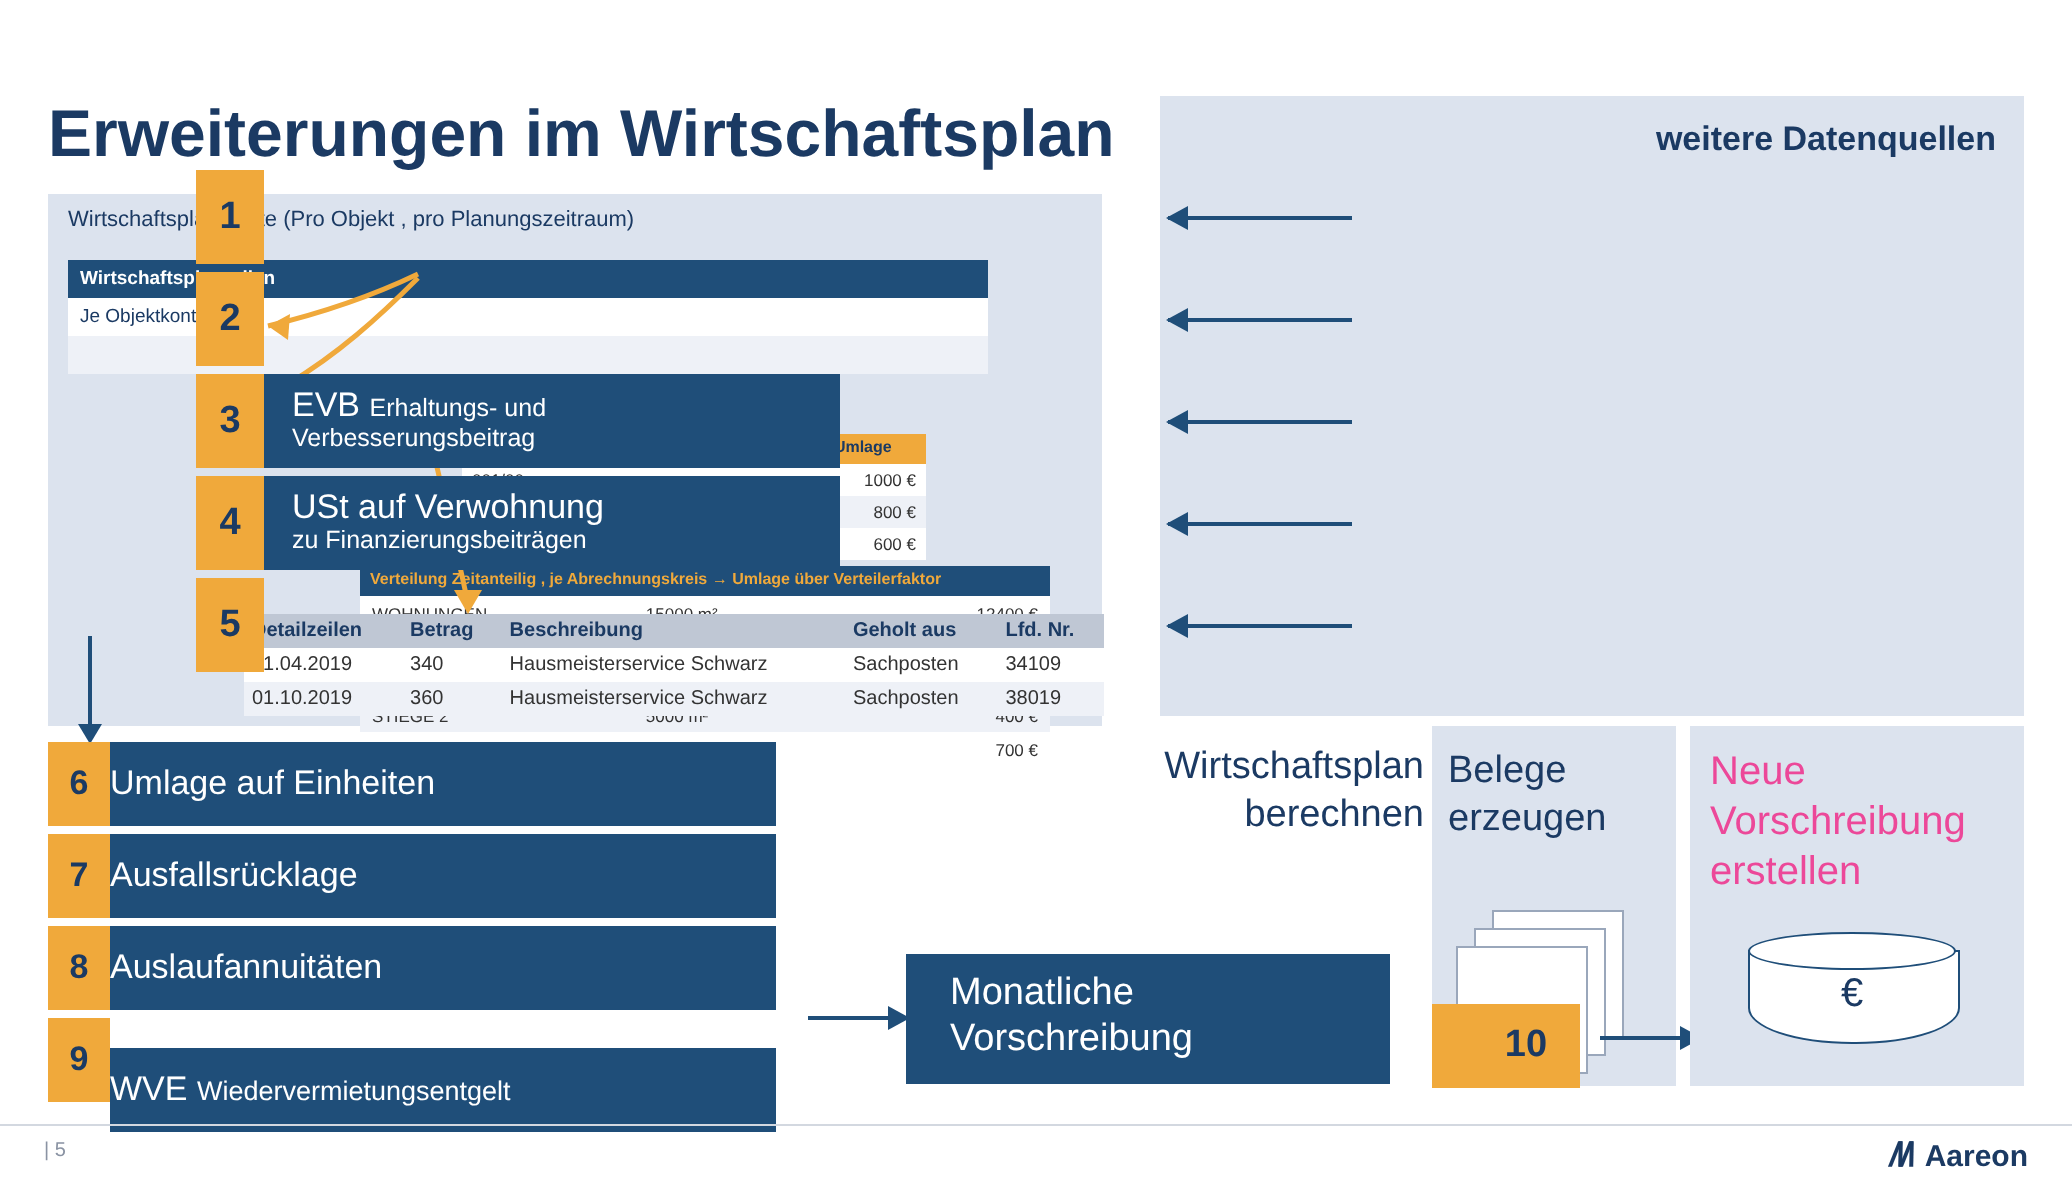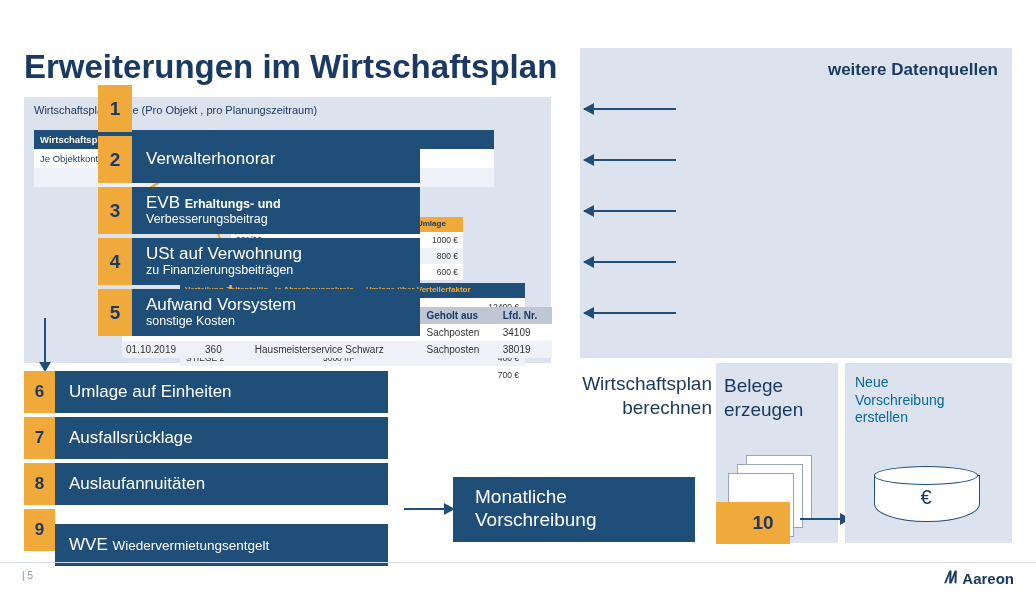--- a/index.html
+++ b/index.html
@@ -201,21 +201,21 @@
     color: #1b3a63;
     font-size: 19px;
     font-weight: bold;
     display: flex;
     align-items: center;
     justify-content: center;
   }
   .src-label { font-size: 17px; line-height: 1.1; }
   .src-label .sub {
     font-size: 12.5px;
-    font-weight: bold;
+    font-weight: normal;
   }
   .src-label .sub2 {
     display: block;
     font-size: 12.5px;
   }
 
   .arrow-left {
     position: absolute;
     left: 584px;
     width: 92px;
@@ -236,21 +236,20 @@
   
   .bar {
     position: absolute;
     left: 55px;
     width: 333px;
     height: 42px;
     background: #1f4e79;
     color: #ffffff;
     display: flex;
     align-items: center;
-    padding-left: 14px;
     box-sizing: border-box;
   }
   .bar-num {
     position: absolute;
     left: 24px;
     width: 31px;
     height: 42px;
     background: #f0a93b;
     color: #1b3a63;
     font-size: 17px;
@@ -391,22 +390,22 @@
     left: 845px;
     top: 363px;
     width: 167px;
     height: 180px;
     background: #dce3ee;
   }
   .new-title {
     position: absolute;
     left: 855px;
     top: 374px;
-    font-size: 14px;
-    color: #0369a1;
+    font-size: 20px;
+    color: #ec4899;
     line-height: 1.25;
   }
   .cylinder {
     position: absolute;
     left: 874px;
     top: 466px;
     width: 104px;
     height: 62px;
   }
   .cyl-body {
@@ -598,48 +597,39 @@
 
   <div class="arrow-left" style="top:108px"></div>
   <div class="arrow-left" style="top:159px"></div>
   <div class="arrow-left" style="top:210px"></div>
   <div class="arrow-left" style="top:261px"></div>
   <div class="arrow-left" style="top:312px"></div>
 
   <div class="src-num" style="top:85px">1</div>
 
   <div class="src-num" style="top:136px">2</div>
-  <div class="src-row" style="top:136px">
-    <span class="src-label">Verwalterhonorar</span>
-  </div>
 
   <div class="src-num" style="top:187px">3</div>
   <div class="src-row" style="top:187px">
     <span class="src-label">
       <span>EVB</span>
       <span class="sub">Erhaltungs- und</span>
       <span class="sub2">Verbesserungsbeitrag</span>
     </span>
   </div>
 
   <div class="src-num" style="top:238px">4</div>
   <div class="src-row" style="top:238px">
     <span class="src-label">
       <span>USt auf Verwohnung</span>
       <span class="sub2">zu Finanzierungsbeiträgen</span>
     </span>
   </div>
 
   <div class="src-num" style="top:289px">5</div>
-  <div class="src-row" style="top:289px">
-    <span class="src-label">
-      <span>Aufwand Vorsystem</span>
-      <span class="sub2">sonstige Kosten</span>
-    </span>
-  </div>
 
   <div class="down-arrow"></div>
 
   <div class="bar-num" style="top:371px">6</div>
   <div class="bar" style="top:371px">
     <span class="bar-label">Umlage auf Einheiten</span>
   </div>
 
   <div class="bar-num" style="top:417px">7</div>
   <div class="bar" style="top:417px">

